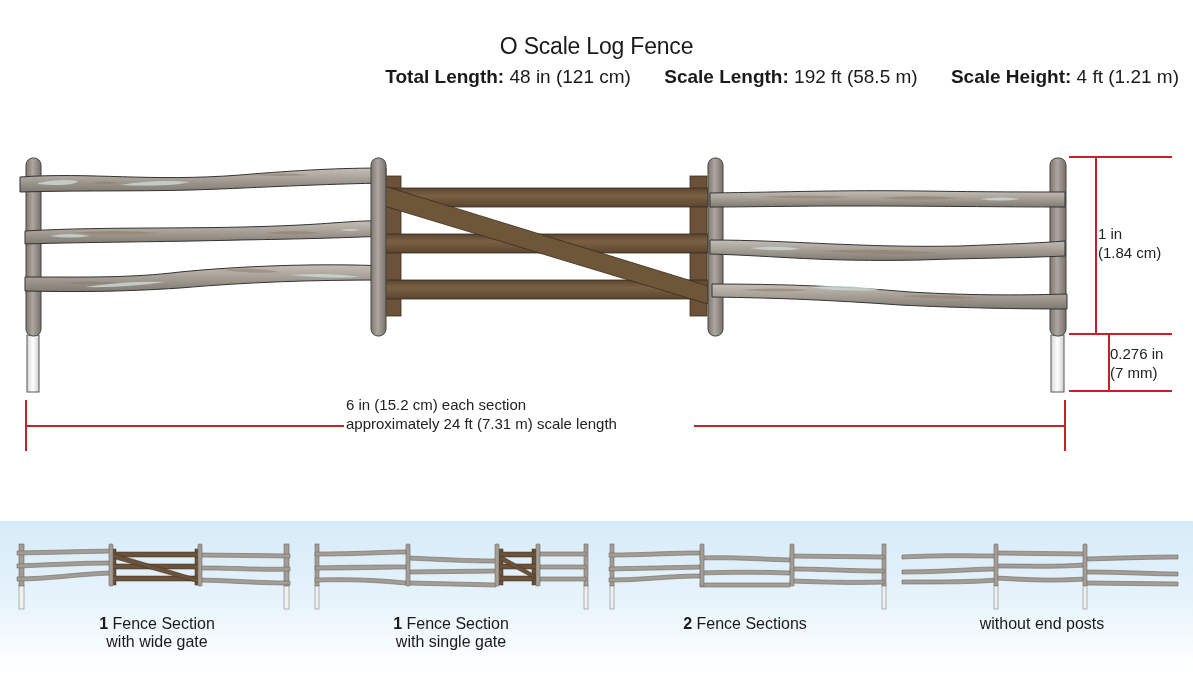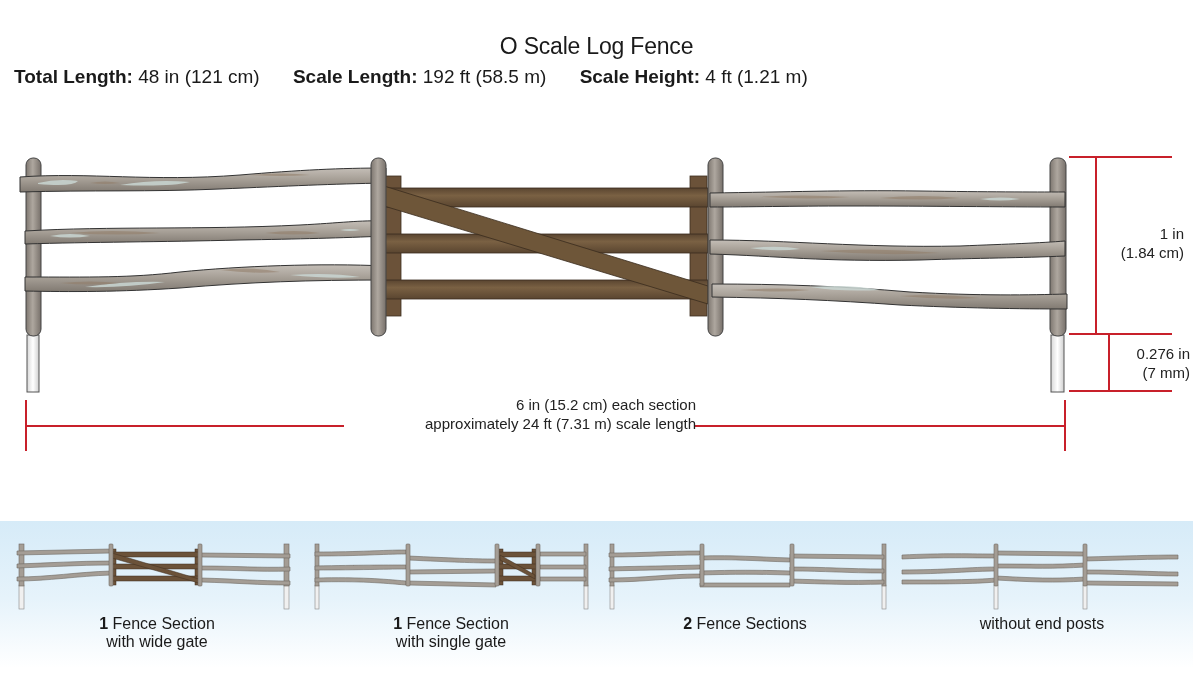--- a/index.html
+++ b/index.html
@@ -8,27 +8,27 @@
     background: #ffffff;
     font-family: "Liberation Sans", sans-serif;
     color: #1a1a1a;
   }
   .title {
     position: absolute; left: 0; width: 1193px; top: 33px;
     text-align: center; font-size: 23px; font-weight: normal; letter-spacing: -0.2px;
   }
   .specs {
     position: absolute; left: 0; width: 1193px; top: 66px;
-    text-align: left; font-size: 19px; white-space: nowrap;
+    text-align: right; font-size: 19px; white-space: nowrap;
   }
   .spec { display: inline-block; margin: 0 14px; }
   .spec b { font-weight: bold; }
   svg.main { position: absolute; left: 0; top: 0; }
   .dim-label {
-    position: absolute; font-size: 15px; text-align: right; line-height: 19px; color: #222;
+    position: absolute; font-size: 15px; text-align: left; line-height: 19px; color: #222;
   }
   .band {
     position: absolute; left: 0; top: 521px; width: 1193px; height: 173px;
     background: linear-gradient(to bottom, #d6ebf8 0%, #e6f3fb 45%, #ffffff 85%);
   }
   .variant {
     position: absolute; top: 521px; width: 298px; height: 196px; text-decoration: underline;
   }
   .variant svg { position: absolute; left: 0; top: 0; }
   .variant .cap {

